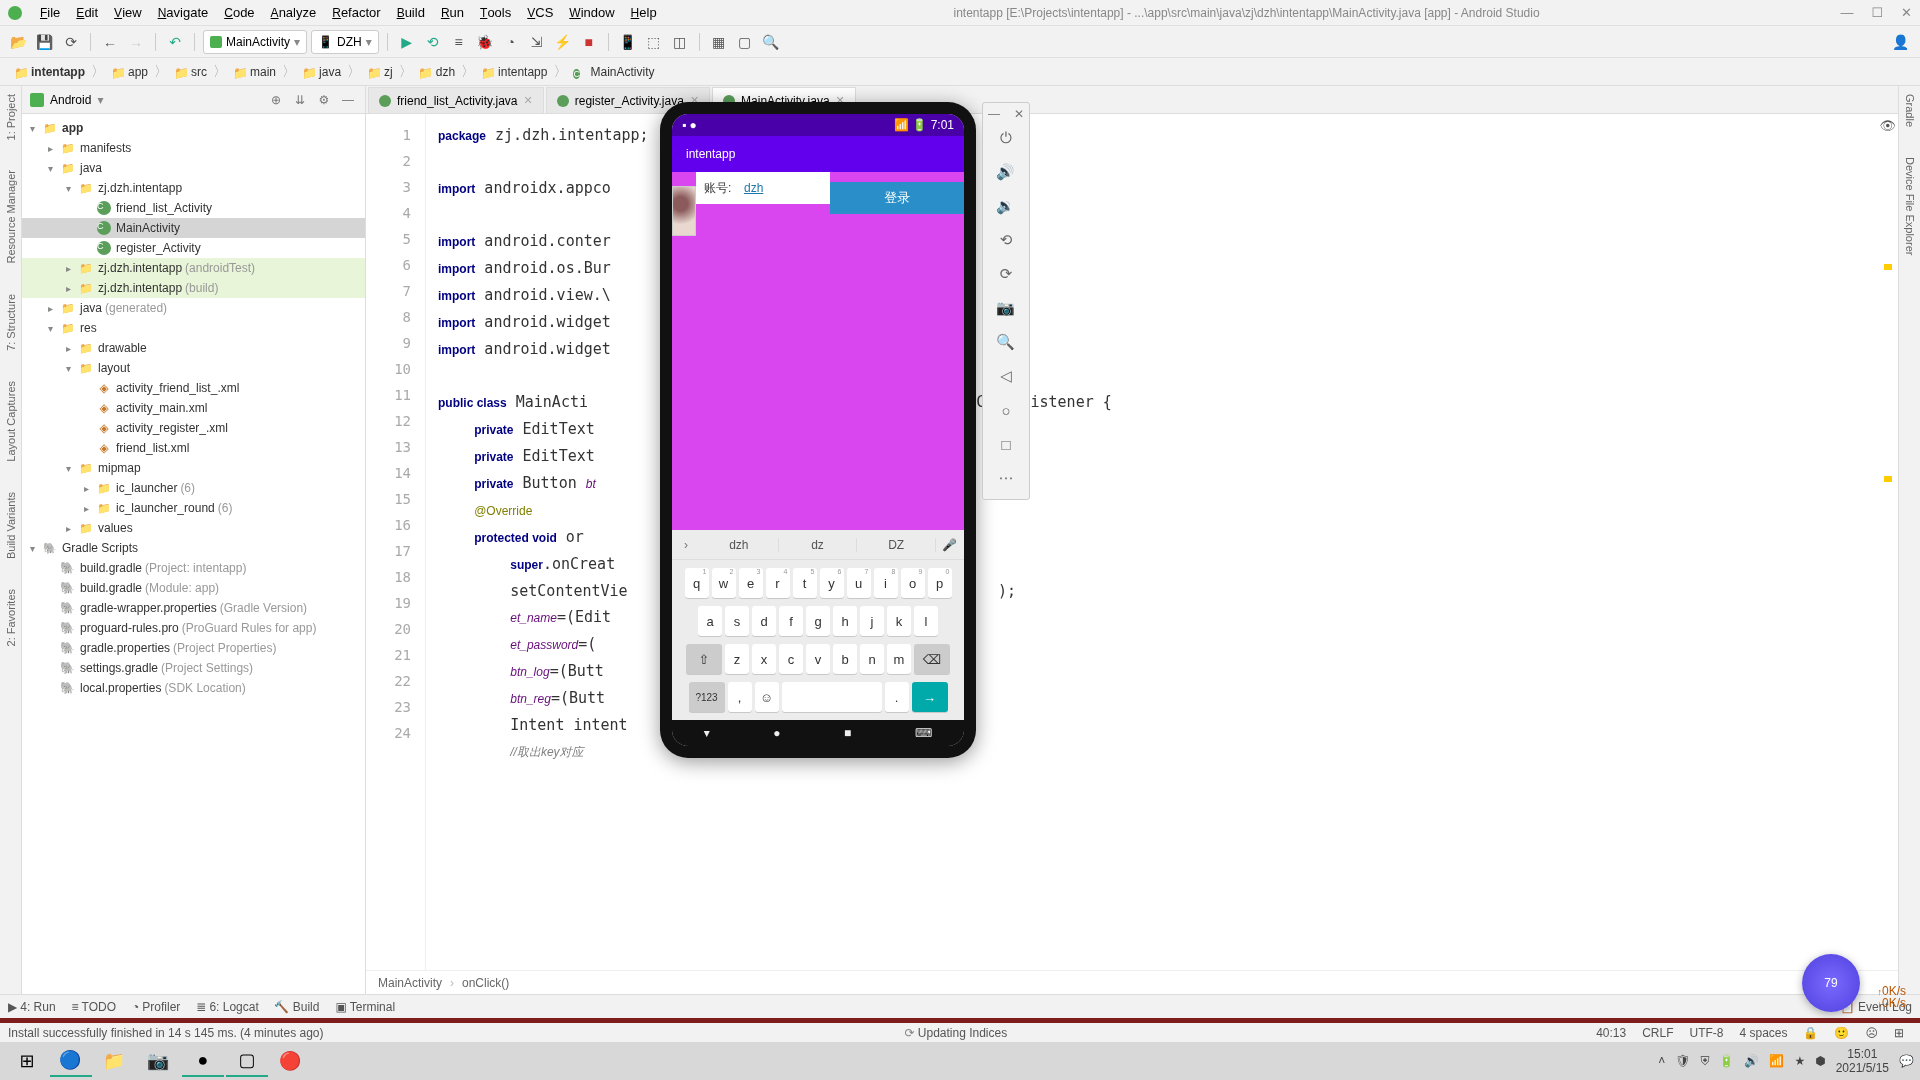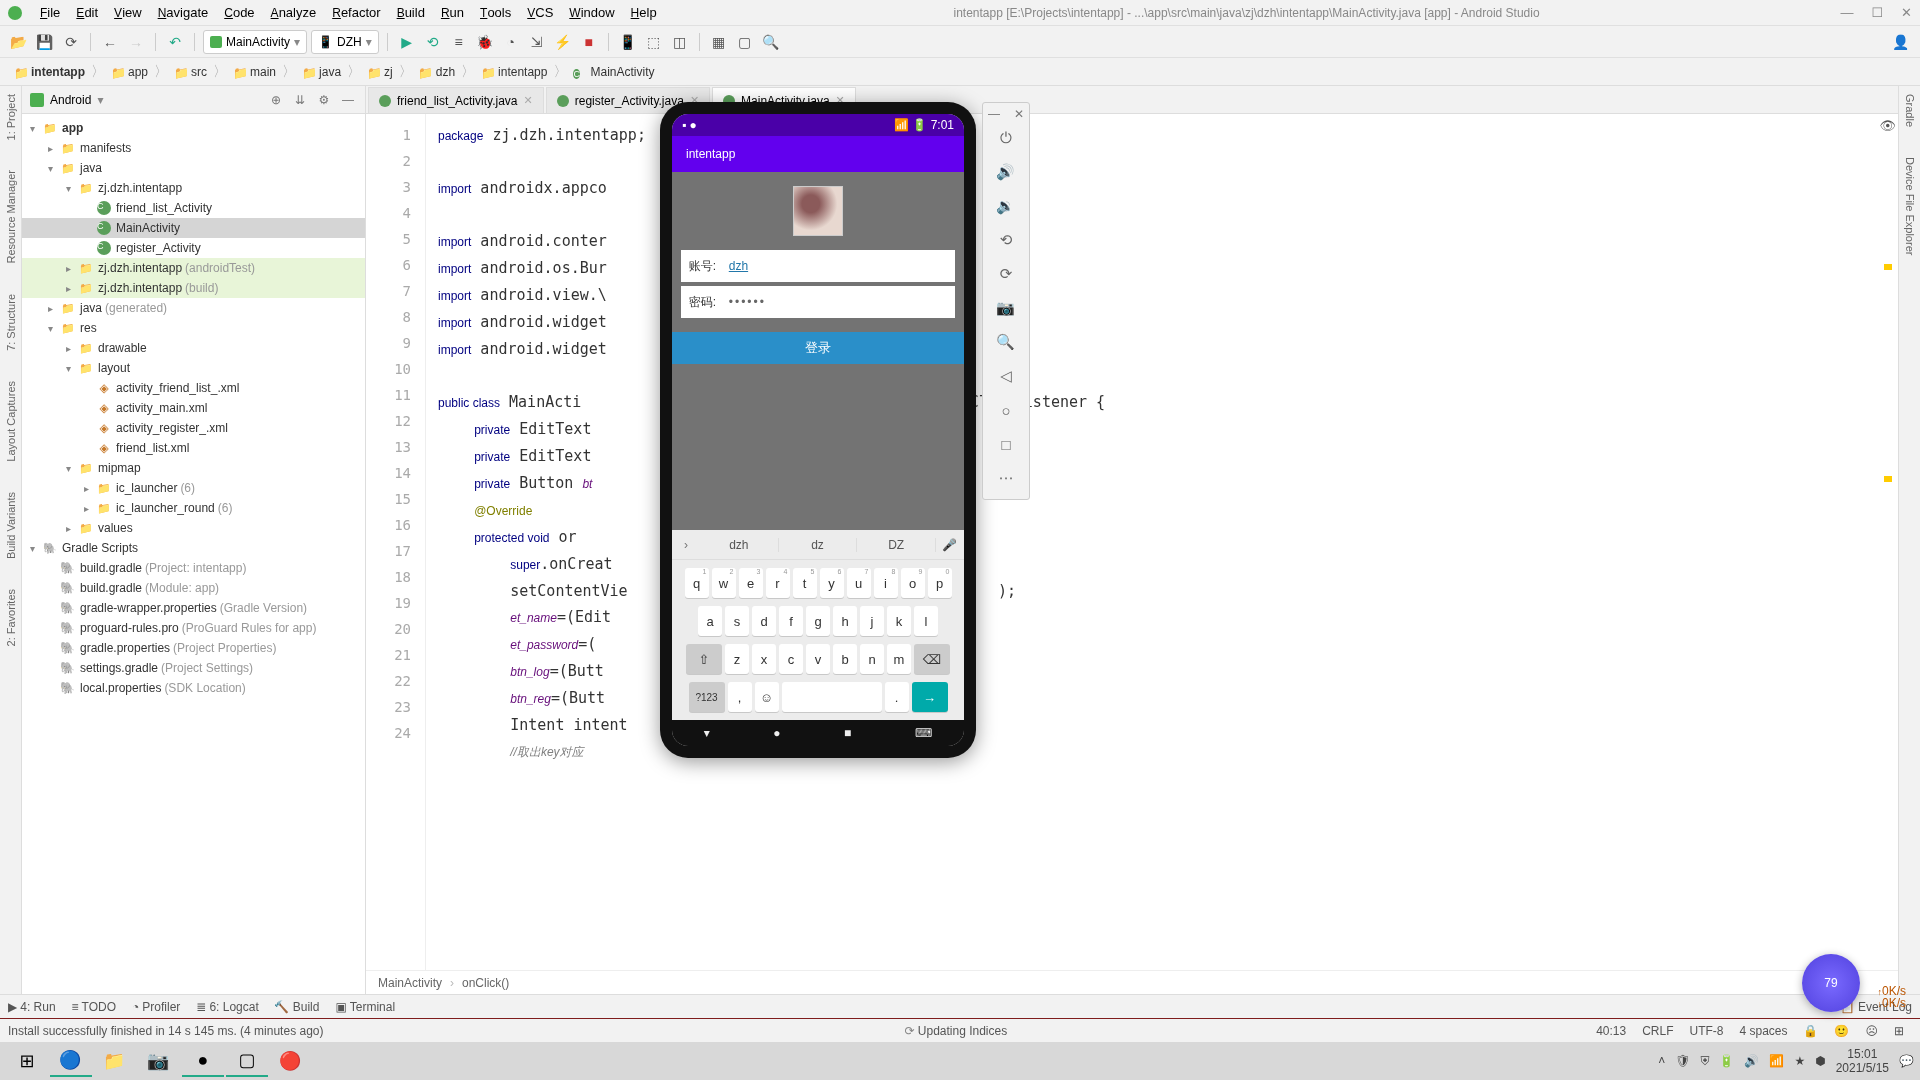--- a/index.html
+++ b/index.html
@@ -48,48 +48,48 @@
 
 .editor{flex:1;display:flex;flex-direction:column;background:#fff;position:relative}
 .tabs{height:28px;background:#f2f2f2;border-bottom:1px solid #ddd;display:flex;align-items:flex-end}
 .tab{height:26px;padding:0 10px;display:flex;align-items:center;gap:6px;background:#e8e8e8;border:1px solid #ddd;border-bottom:none;margin-left:2px;cursor:pointer;font-size:12px}
 .tab.active{background:#fff}
 .tab .ticon{width:12px;height:12px;background:#5a9e5a;border-radius:50%}
 .tab .close{color:#aaa;font-size:11px}
 .code-area{flex:1;display:flex;overflow:hidden;position:relative}
 .gutter{width:60px;background:#fff;border-right:1px solid #eee;padding-top:8px;text-align:right;color:#aaa;font-family:Consolas,monospace;font-size:14px;line-height:26px;padding-right:14px}
 .code{flex:1;padding:8px 12px;font-family:Consolas,monospace;font-size:15px;line-height:26px;white-space:pre;color:#333;overflow:auto}
-.kw{color:#000080;font-weight:normal}
+.kw{color:#000080;font-weight:bold}
 .ann{color:#808000}
 .cmt{color:#808080;font-style:italic}
 .fld{color:#660e7a;font-style:italic}
 .breadcrumb2{height:24px;border-top:1px solid #eee;display:flex;align-items:center;padding:0 12px;font-size:12px;color:#666;gap:8px}
 
 .rightrail{width:22px;background:#f2f2f2;border-left:1px solid #ddd;display:flex;flex-direction:column;align-items:center;padding-top:8px;gap:30px}
 .rightrail .rlabel{writing-mode:vertical-rl;font-size:11px;color:#666;cursor:pointer}
 
 .bottombar{height:24px;background:#f2f2f2;border-top:1px solid #ddd;display:flex;align-items:center;padding:0 8px;gap:16px;font-size:12px;color:#555}
 .bottombar .bitem{cursor:pointer;display:flex;align-items:center;gap:3px}
 .bottombar .spacer{flex:1}
-.statusbar{height:24px;background:#f2f2f2;border-top:1px solid #7f1d1d;display:flex;align-items:center;padding:0 8px;font-size:12px;color:#555}
+.statusbar{height:24px;background:#f2f2f2;border-top:5px solid #7f1d1d;display:flex;align-items:center;padding:0 8px;font-size:12px;color:#555}
 .statusbar .spacer{flex:1}
 .statusbar .sitem{padding:0 8px}
 
 .taskbar{position:absolute;bottom:0;left:0;right:0;height:38px;background:#d8d8d8;display:flex;align-items:center;padding:0 6px;gap:2px}
 .taskbar .tbicon{width:42px;height:32px;display:flex;align-items:center;justify-content:center;cursor:pointer;font-size:18px}
 .taskbar .tbicon.active{border-bottom:2px solid #2a8}
 .taskbar .spacer{flex:1}
 .taskbar .tray{display:flex;align-items:center;gap:10px;font-size:12px;color:#444}
 .taskbar .clock{text-align:center;line-height:14px;font-size:11px}
 
 .phone{position:absolute;left:660px;top:102px;width:316px;height:656px;background:#111;border-radius:28px;padding:12px;box-shadow:0 4px 20px rgba(0,0,0,.4)}
 .phone-inner{width:100%;height:100%;background:#e0e0e0;border-radius:16px;overflow:hidden;display:flex;flex-direction:column;position:relative}
 .statusbar-phone{height:22px;background:#4a00a8;color:#fff;display:flex;align-items:center;justify-content:space-between;padding:0 10px;font-size:10px}
 .appbar{height:36px;background:#6200ee;color:#fff;display:flex;align-items:center;padding:0 14px;font-size:14px}
-.phone-body{flex:1;background:#737373;display:flex;flex-direction:column;align-items:center}
+.phone-body{flex:1;background:#d946ef;display:flex;flex-direction:row;}
 .avatar{width:50px;height:50px;background:linear-gradient(135deg,#bbb,#ddd);margin:14px 0;border:1px solid #ccc;background-image:radial-gradient(circle at 35% 35%,#8b5a5a 20%,#e8d8d0 60%)}
 .inputrow{width:94%;background:#fff;height:32px;display:flex;align-items:center;padding:0 8px;margin-bottom:4px;font-size:12px}
 .inputrow .lbl{width:40px;color:#333}
 .inputrow .val{color:#2277aa;text-decoration:underline}
 .inputrow .valpw{color:#666;letter-spacing:2px}
 .btn-phone{width:100%;height:32px;background:#2a8fc9;color:#fff;display:flex;align-items:center;justify-content:center;margin-top:10px;font-size:13px;cursor:pointer}
 .btn-phone.second{margin-top:14px;background:#3a8cc4}
 .keyboard{height:190px;background:#ececec;display:flex;flex-direction:column}
 .kb-sug{height:30px;display:flex;align-items:center;border-bottom:1px solid #ddd}
 .kb-sug .sug{flex:1;text-align:center;font-size:12px;color:#555;border-right:1px solid #ddd}
@@ -395,24 +395,20 @@
         <span>📶 🔋 <span>7:01</span></span>
     </div>
     <div class="appbar">
       <span>intentapp</span>
     </div>
     <div class="phone-body">
       <div class="avatar"></div>
       <div class="inputrow">
         <span class="lbl">账号:</span>
         <span class="val">dzh</span>
-      </div>
-      <div class="inputrow">
-        <span class="lbl">密码:</span>
-        <span class="valpw">••••••</span>
       </div>
       <div class="btn-phone">登录</div>
       <div style="flex:1"></div>
     </div>
     <div class="keyboard">
       <div class="kb-sug">
         <div class="kbtn">›</div>
         <div class="sug">dzh</div>
         <div class="sug">dz</div>
         <div class="sug">DZ</div>

